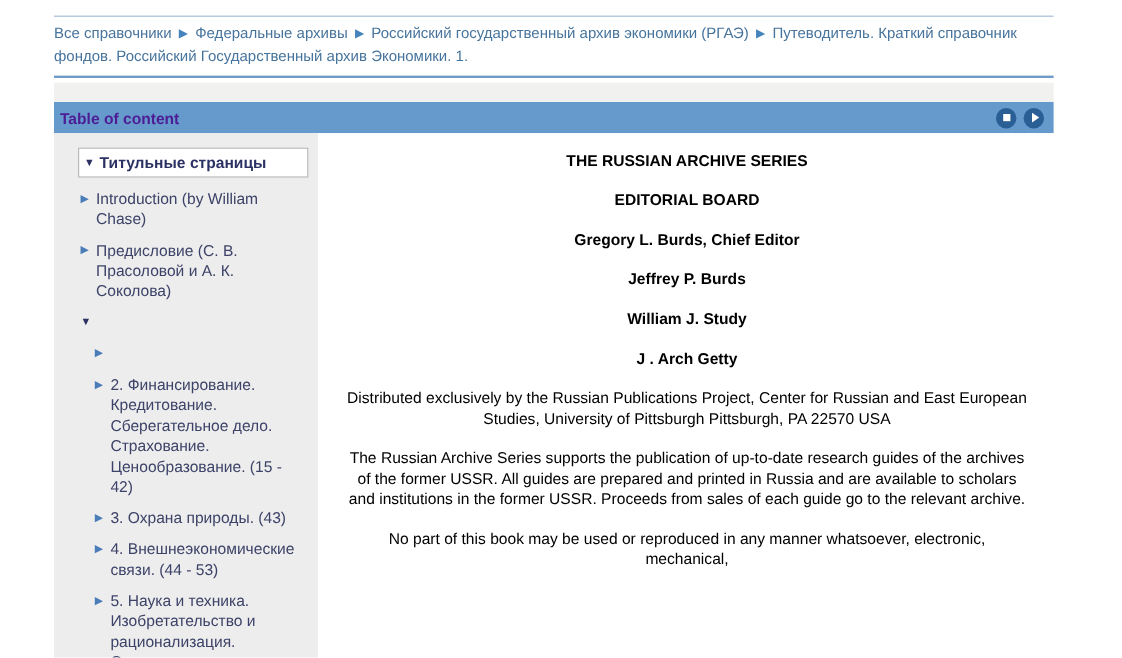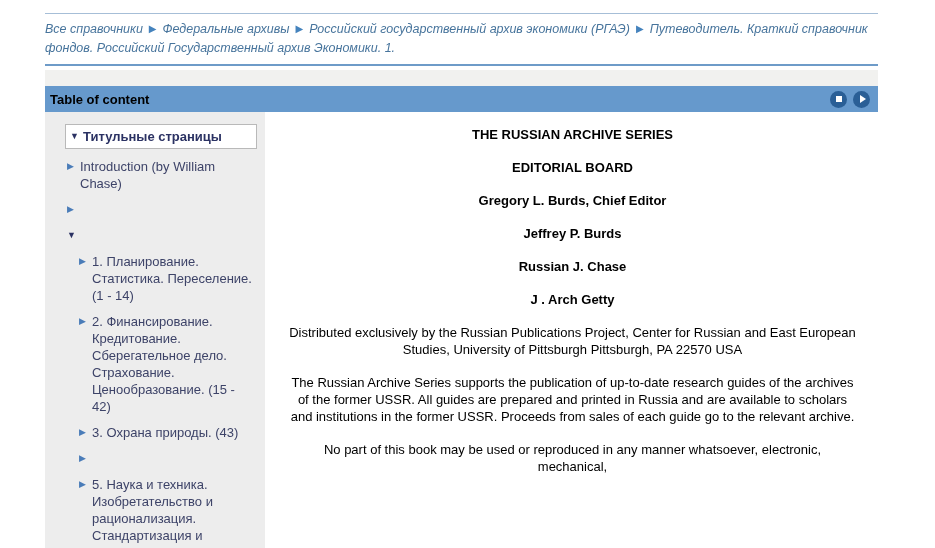--- a/index.html
+++ b/index.html
@@ -24,39 +24,38 @@
   .breadcrumb {
     padding: 5px 0 6px 0;
     font-size: 12.5px;
     line-height: 19px;
     color: var(--link-color);
   }
   .crumb {
     color: var(--link-color);
     text-decoration: none;
     cursor: pointer;
-    font-style: italic;
   }
   .crumb-sep {
     display: inline-block;
     color: var(--sep-color);
     font-size: 10px;
     margin: 0 6px;
     vertical-align: 1px;
   }
   .mid-rule { border-top: 2px solid #6e9bc8; height: 0; }
   .gray-strip { margin-top: 4px; height: 16px; background: #f1f1ef; }
   .panel-bar {
     height: 26px;
     background: var(--bar-color);
     display: flex;
     align-items: center;
   }
   .panel-title {
-    color: #000000;
+    color: #4c1d95;
     font-weight: bold;
     font-size: 13px;
     padding-left: 5px;
     flex: 1;
   }
   .panel-buttons { display: flex; gap: 6px; padding-right: 8px; }
   .round-btn {
     width: 17px; height: 17px;
     border-radius: 50%;
     background: var(--btn-color);
@@ -160,51 +159,52 @@
           <div class="tree-item lvl0 selected">
             <span class="marker expanded">▼</span>
             <span class="lbl">Титульные страницы</span>
           </div>
           <div class="tree-item lvl0">
             <span class="marker collapsed">▶</span>
             <span class="lbl">Introduction (by William Chase)</span>
           </div>
           <div class="tree-item lvl0">
             <span class="marker collapsed">▶</span>
+            <span class="lbl">Предисловие (С. В. Прасоловой и А. К. Соколова)</span>
           </div>
           <div class="tree-item lvl0">
             <span class="marker expanded">▼</span>
           </div>
           <div class="tree-item lvl1">
             <span class="marker collapsed">▶</span>
-            <span class="lbl">1. Планирование. Статистика. Переселение. (1 - 14)</span>
           </div>
           <div class="tree-item lvl1">
             <span class="marker collapsed">▶</span>
             <span class="lbl">2. Финансирование. Кредитование. Сберегательное дело. Страхование. Ценообразование. (15 - 42)</span>
           </div>
           <div class="tree-item lvl1">
             <span class="marker collapsed">▶</span>
             <span class="lbl">3. Охрана природы. (43)</span>
           </div>
           <div class="tree-item lvl1">
             <span class="marker collapsed">▶</span>
+            <span class="lbl">4. Внешнеэкономические связи. (44 - 53)</span>
           </div>
           <div class="tree-item lvl1">
             <span class="marker collapsed">▶</span>
             <span class="lbl">5. Наука и техника. Изобретательство и рационализация. Стандартизация и метрология. (54 - 65)</span>
           </div>
         </div>
     </div>
     <div class="content">
         <div class="h-line">THE RUSSIAN ARCHIVE SERIES</div>
         <div class="h-line">EDITORIAL BOARD</div>
         <div class="h-line">Gregory L. Burds, Chief Editor</div>
         <div class="h-line">Jeffrey P. Burds</div>
-        <div class="h-line">Russian J. Chase</div>
+        <div class="h-line">William J. Study</div>
         <div class="h-line">J . Arch Getty</div>
         <p class="para">Distributed exclusively by the Russian Publications Project, Center for Russian and East European Studies, University of Pittsburgh Pittsburgh, PA 22570 USA</p>
         <p class="para">The Russian Archive Series supports the publication of up-to-date research guides of the archives of the former USSR. All guides are prepared and printed in Russia and are available to scholars and institutions in the former USSR. Proceeds from sales of each guide go to the relevant archive.</p>
         <p class="para">No part of this book may be used or reproduced in any manner whatsoever, electronic, mechanical,</p>
       </div>
   </div>
 
 </div>
 
 </body></html>

